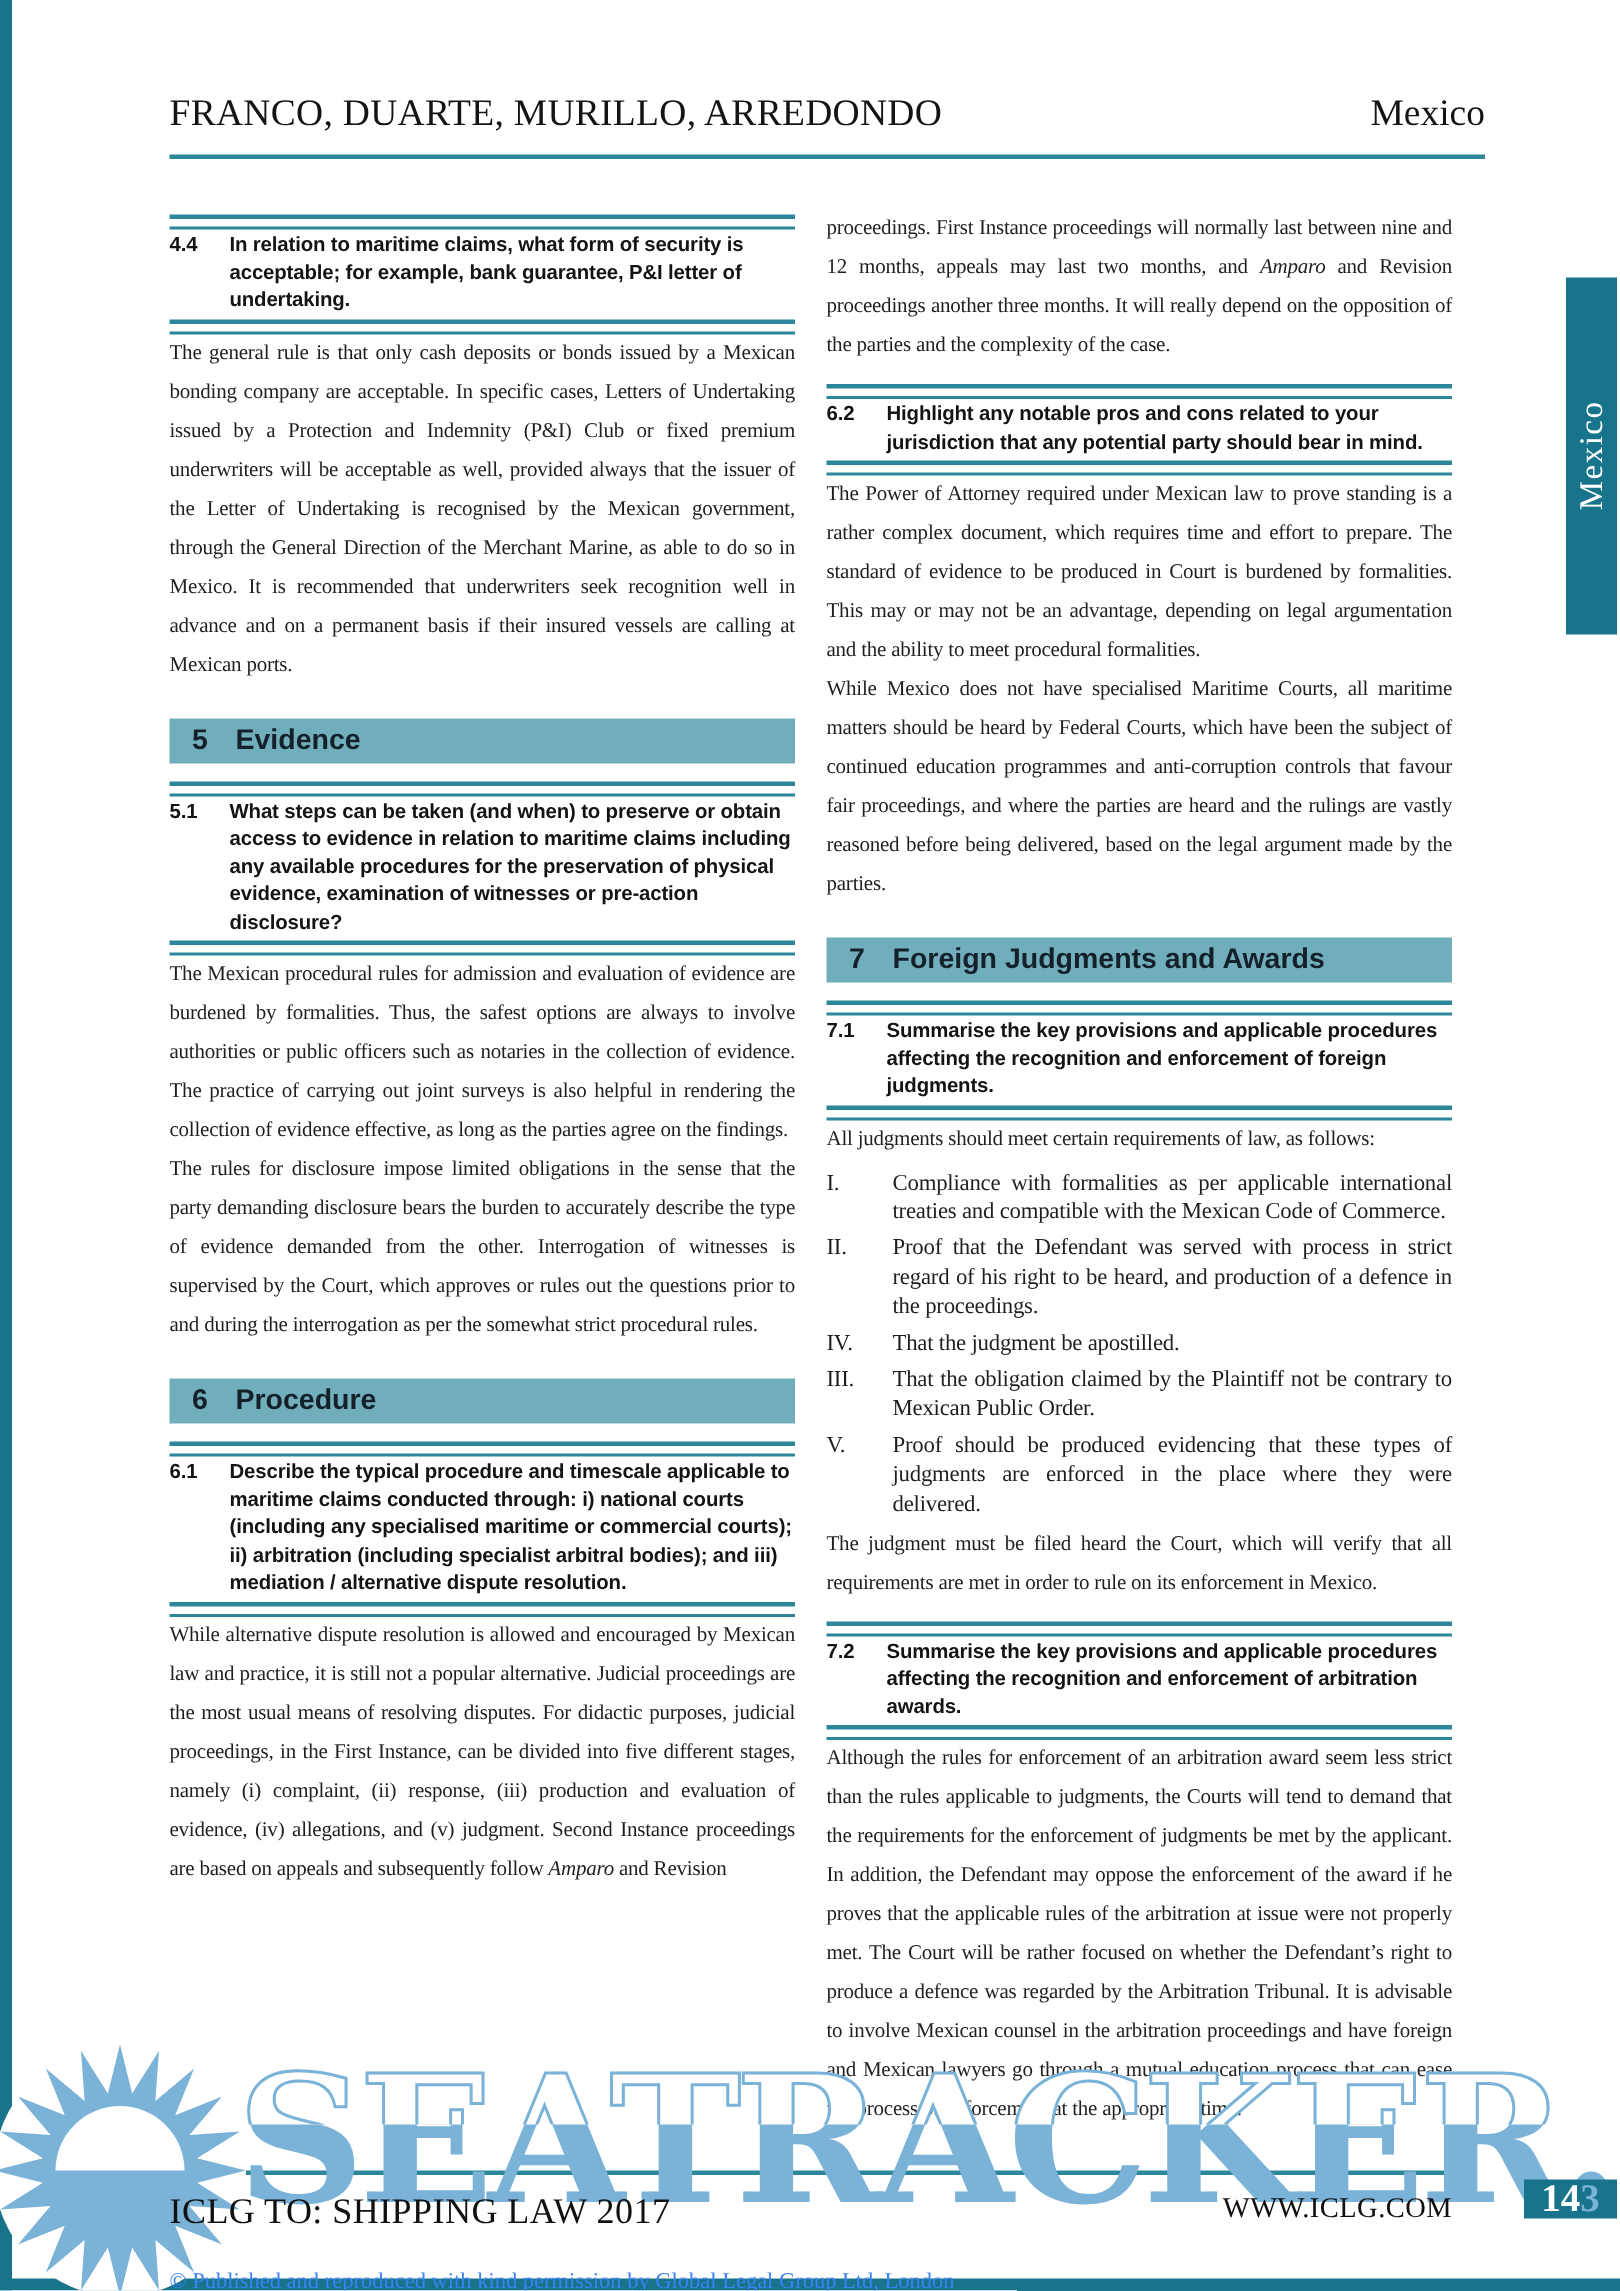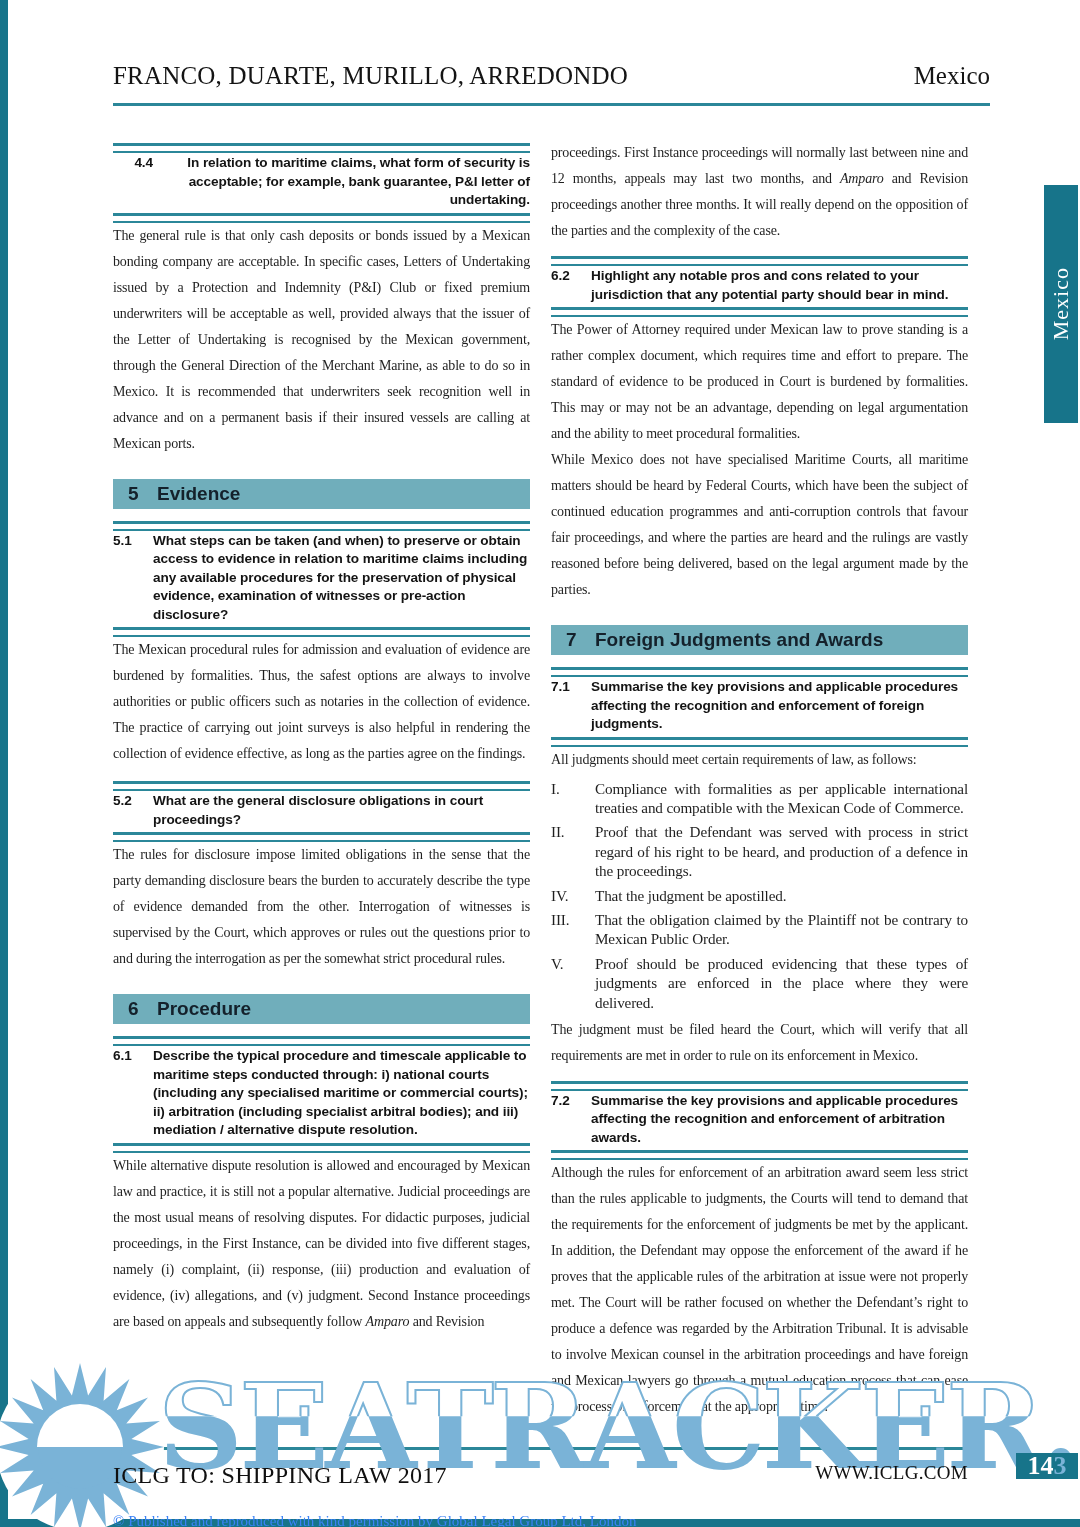--- a/index.html
+++ b/index.html
@@ -44,21 +44,21 @@
   
   .section-header{display:flex;align-items:center;background:var(--section-bg);height:30px;
     font-family:"Liberation Sans",sans-serif;font-weight:bold;font-size:19px;color:#14212b;padding-left:15px;}
   .snum{width:29px;flex-shrink:0;}
   
   p.body{margin:0;font-size:14px;line-height:26px;text-align:justify;letter-spacing:-0.15px;}
   .ital{font-style:italic;}
   .list-row{display:flex;font-size:15.2px;line-height:19.4px;letter-spacing:-0.15px;margin-bottom:5px;}
   .ln{width:44px;flex-shrink:0;}
   .lt{flex:1;text-align:justify;}
-  .mt3{margin-top:3px;text-align:right;} .mt6{margin-top:6px;} .mt8{margin-top:8px;} .mt10{margin-top:10px;}
+  .mt3{margin-top:3px;} .mt6{margin-top:6px;} .mt8{margin-top:8px;} .mt10{margin-top:10px;}
   .mt12{margin-top:12px;} .mt14{margin-top:14px;} .mt22{margin-top:22px;}
   
   .footer-rule{position:absolute;left:113px;top:1447px;width:862px;height:3px;background:var(--teal);z-index:1;}
   .watermark{position:absolute;left:158px;top:1372px;z-index:2;white-space:nowrap;
     font-family:"DejaVu Serif",serif;font-weight:bold;font-size:118px;line-height:0.94;
     color:var(--wm-blue);letter-spacing:-4px;}
   .watermark::after{content:attr(data-text);position:absolute;left:0;top:0;color:#ffffff;
     -webkit-text-stroke:2px var(--wm-blue);clip-path:inset(0 0 60% 0);}
   .sun{position:absolute;left:-5px;top:1362px;z-index:3;}
   .footer-pub{position:absolute;left:113px;top:1462px;font-size:24px;color:#101010;z-index:4;letter-spacing:0.3px;}
@@ -102,37 +102,31 @@
     </div>
 
     <div class="qblock mt12">
       <div class="qrow">
         <span class="qnum">5.1</span>
         <span class="qtext">What steps can be taken (and when) to preserve or obtain access to evidence in relation to maritime claims including any available procedures for the preservation of physical evidence, examination of witnesses or pre-action disclosure?</span>
       </div>
     </div>
     <p class="body mt12">The Mexican procedural rules for admission and evaluation of evidence are burdened by formalities.  Thus, the safest options are always to involve authorities or public officers such as notaries in the collection of evidence.  The practice of carrying out joint surveys is also helpful in rendering the collection of evidence effective, as long as the parties agree on the findings.</p>
 
-    <div class="qblock mt14">
-      <div class="qrow">
-        <span class="qnum">5.2</span>
-        <span class="qtext">What are the general disclosure obligations in court proceedings?</span>
-      </div>
-    </div>
     <p class="body mt12">The rules for disclosure impose limited obligations in the sense that the party demanding disclosure bears the burden to accurately describe the type of evidence demanded from the other.  Interrogation of witnesses is supervised by the Court, which approves or rules out the questions prior to and during the interrogation as per the somewhat strict procedural rules.</p>
 
     <div class="section-header mt22">
       <span class="snum">6</span>
       <span>Procedure</span>
     </div>
 
     <div class="qblock mt12">
       <div class="qrow">
         <span class="qnum">6.1</span>
-        <span class="qtext">Describe the typical procedure and timescale applicable to maritime steps conducted through: i) national courts (including any specialised maritime or commercial courts); ii) arbitration (including specialist arbitral bodies); and iii) mediation / alternative dispute resolution.</span>
+        <span class="qtext">Describe the typical procedure and timescale applicable to maritime claims conducted through: i) national courts (including any specialised maritime or commercial courts); ii) arbitration (including specialist arbitral bodies); and iii) mediation / alternative dispute resolution.</span>
       </div>
     </div>
     <p class="body mt12"><span>While alternative dispute resolution is allowed and encouraged by Mexican law and practice, it is still not a popular alternative.  Judicial proceedings are the most usual means of resolving disputes.  For didactic purposes, judicial proceedings, in the First Instance, can be divided into five different stages, namely (i) complaint, (ii) response, (iii) production and evaluation of evidence, (iv) allegations, and (v) judgment.  Second Instance proceedings are based on appeals and subsequently follow </span><span class="ital">Amparo</span><span> and Revision</span></p>
   </div>
 
   <div class="col">
     <p class="body"><span>proceedings.  First Instance proceedings will normally last between nine and 12 months, appeals may last two months, and </span><span class="ital">Amparo</span><span> and Revision proceedings another three months.  It will really depend on the opposition of the parties and the complexity of the case.</span></p>
 
     <div class="qblock mt12">
       <div class="qrow">

